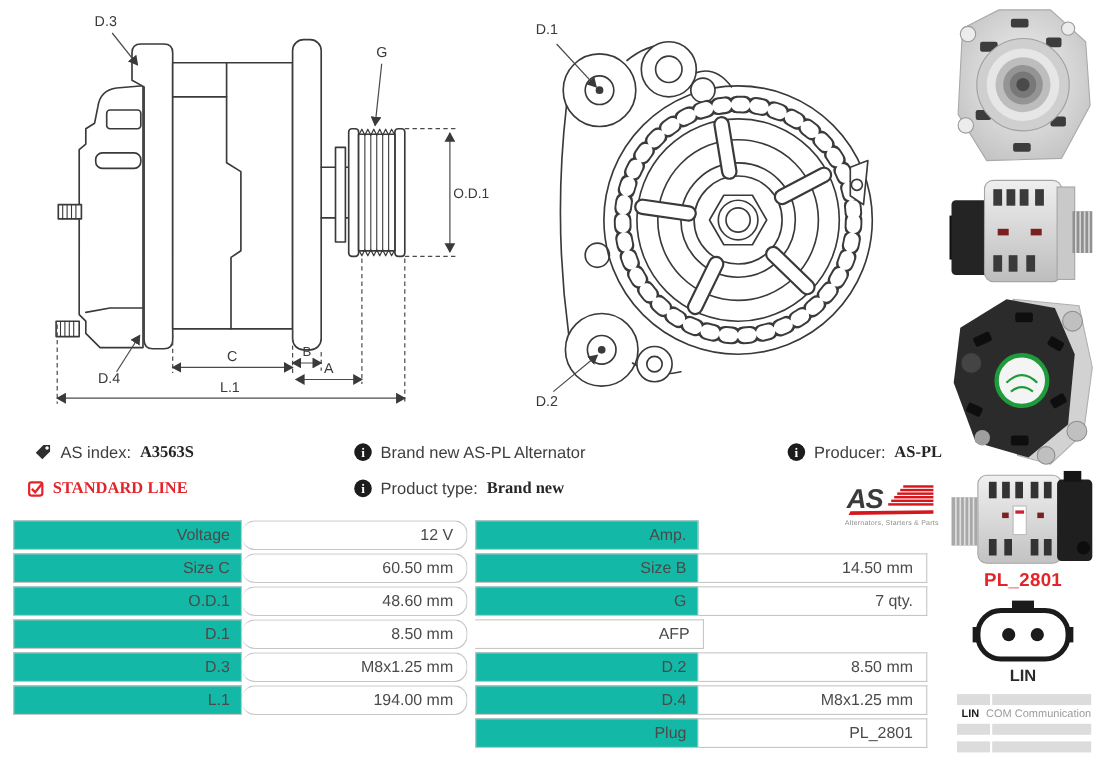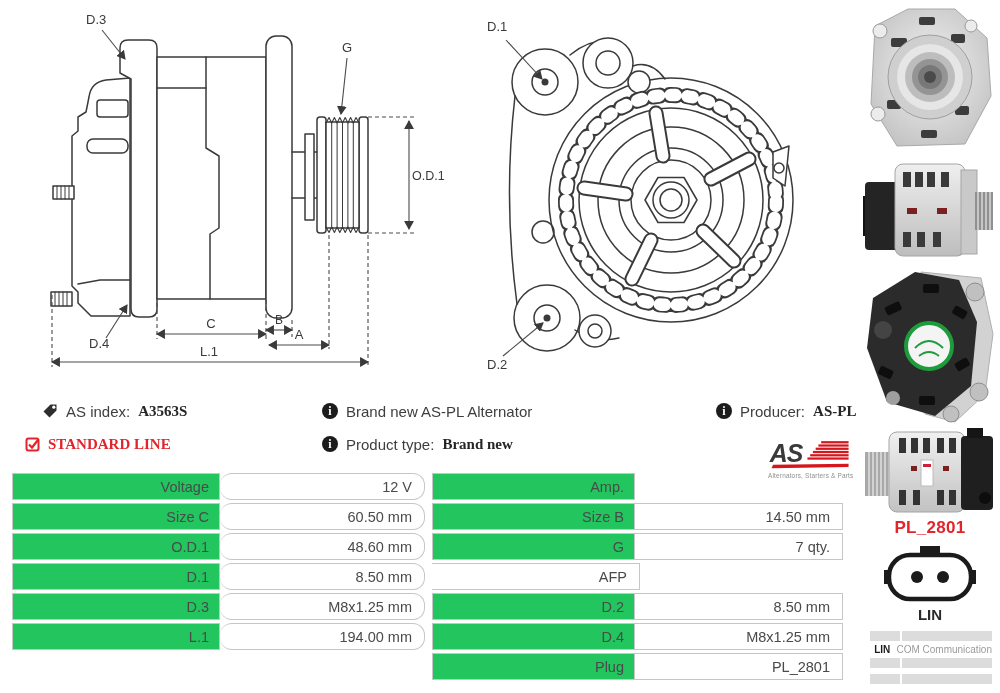--- a/index.html
+++ b/index.html
@@ -22,21 +22,21 @@
   .as-logo{position:absolute;left:768px;top:437px;width:84px;text-align:center;}
   .as-tagline{font-size:6.4px;color:#8f8f8f;margin-top:1px;white-space:nowrap;letter-spacing:.2px;}
 
   
   .spec{position:absolute;top:473px;}
   .spec.left{left:12px;width:413px;}
   .spec.right{left:432px;width:476px;}
   .srow{display:flex;height:27px;margin-bottom:3px;}
   .scell{border:1px solid #c6c6c6;display:flex;align-items:center;justify-content:flex-end;
          font-size:14.5px;color:#4a4a4a;box-sizing:border-box;}
-  .slabel{background:#22c55e;padding-right:10px;}
+  .slabel{background:#14b8a6;padding-right:10px;}
   .svalue{background:#fff;border-left:none;padding-right:12px;}
   .spec.left  .slabel{width:208px;} .spec.left  .svalue{width:205px;border-radius:12px;}
   .spec.right .slabel{width:203px;} .spec.right .svalue{width:208px;}
 
   
   .photo{position:absolute;left:0;width:134px;}
 
   
   .plug-panel{position:absolute;left:863px;top:518px;width:134px;text-align:center;}
   .plug-code{font-size:17px;font-weight:bold;color:#e2242b;letter-spacing:.3px;}
@@ -267,21 +267,21 @@
       <rect x="48" y="38" width="6" height="5" fill="#7a2020"></rect>
       <rect x="80" y="38" width="6" height="5" fill="#7a2020"></rect>
       <rect x="58" y="32" width="12" height="26" fill="#fff" stroke="#bbb"></rect>
       <rect x="60" y="36" width="8" height="3" fill="#c23"></rect>
       <rect x="98" y="8" width="32" height="74" rx="4" fill="#1f1f1f"></rect>
       <rect x="104" y="0" width="16" height="10" fill="#151515"></rect>
       <circle cx="122" cy="70" r="6" fill="#0d0d0d"></circle>
     </svg>
   </div>
 
-  <div class="info-item" style="left:42px;top:401px">
+  <div class="info-item" style="left:31px;top:401px">
     <svg width="16" height="16" viewBox="0 0 16 16">
       <path d="M1.5,8.5 L8.5,1.5 L14.5,1.5 L14.5,7.5 L7.5,14.5 Z" fill="#2e2e2e"></path>
       <circle cx="11.8" cy="4.2" r="1.6" fill="#fff"></circle>
     </svg>
     <span>AS index:</span>
     <b>A3563S</b>
   </div>
 
   <div class="info-item red" style="left:25px;top:434px">
     <svg width="15" height="15" viewBox="0 0 15 15">

